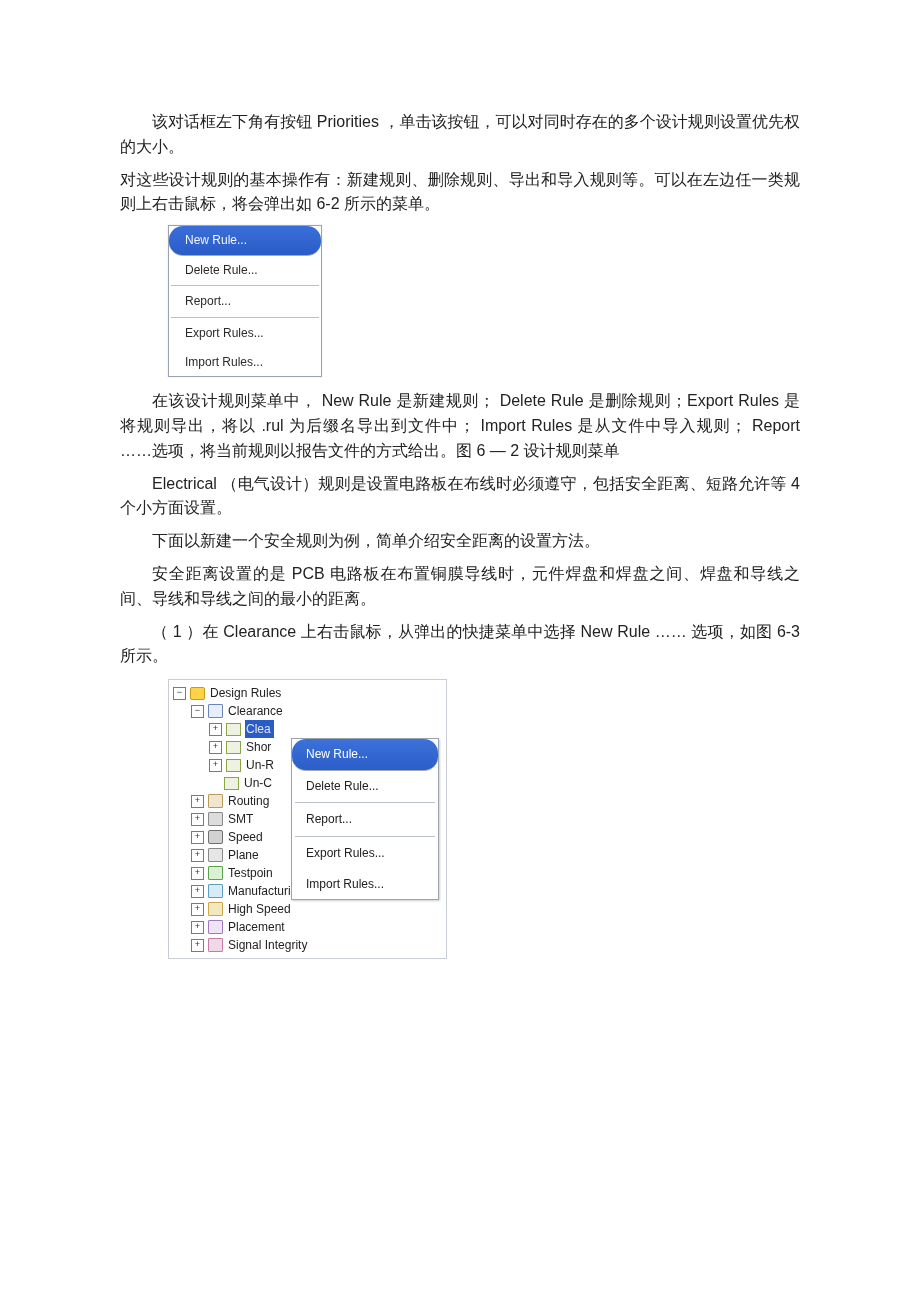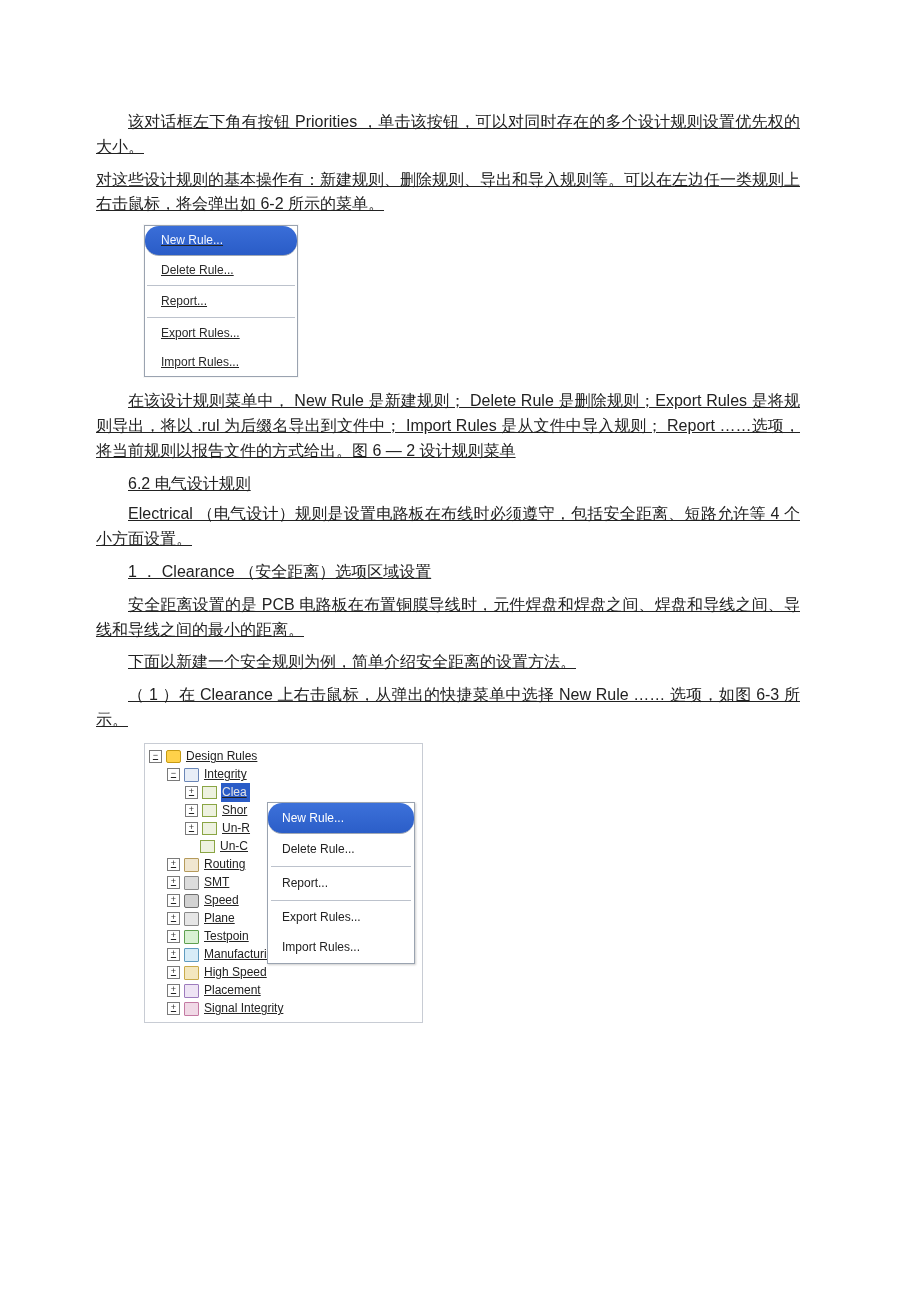--- a/index.html
+++ b/index.html
@@ -5,23 +5,22 @@
   body {
     margin: 0;
     padding: 0;
     background: #fff;
     font-family: "Microsoft YaHei", "SimSun", Arial, sans-serif;
     font-size: 16px;
     color: #222;
     width: 920px;
   }
   .page {
-    padding: 110px 120px 60px 96px;
+    padding: 110px 120px 60px 120px;
     line-height: 1.55;
-    text-decoration: underline;
   }
   .para {
     text-indent: 2em;
     margin: 0 0 8px 0;
     text-align: justify;
   }
   .para.no-indent { text-indent: 0; }
   .section-num { text-indent: 2em; margin: 4px 0 6px 0;}
   
   
@@ -140,25 +139,23 @@
     <div class="menu-item selected">New Rule...</div>
     <div class="menu-item">Delete Rule...</div>
     <div class="menu-sep"></div>
     <div class="menu-item">Report...</div>
     <div class="menu-sep"></div>
     <div class="menu-item">Export Rules...</div>
     <div class="menu-item">Import Rules...</div>
   </div>
 
   <p class="para">在该设计规则菜单中， New Rule 是新建规则； Delete Rule 是删除规则；Export Rules 是将规则导出，将以 .rul 为后缀名导出到文件中； Import Rules 是从文件中导入规则； Report ……选项，将当前规则以报告文件的方式给出。图 6 — 2 设计规则菜单</p>
-  <p class="section-num">6.2  电气设计规则</p>
   <p class="para">Electrical （电气设计）规则是设置电路板在布线时必须遵守，包括安全距离、短路允许等 4 个小方面设置。</p>
-  <p class="para">1 ．  Clearance （安全距离）选项区域设置</p>
+  <p class="para">下面以新建一个安全规则为例，简单介绍安全距离的设置方法。</p>
   <p class="para">安全距离设置的是 PCB  电路板在布置铜膜导线时，元件焊盘和焊盘之间、焊盘和导线之间、导线和导线之间的最小的距离。</p>
-  <p class="para">下面以新建一个安全规则为例，简单介绍安全距离的设置方法。</p>
   <p class="para">（ 1 ）在 Clearance 上右击鼠标，从弹出的快捷菜单中选择 New Rule …… 选项，如图 6-3 所示。</p>
 
   <div class="figure2">
     <div class="tree">
 
       <div class="tree-row">
         <span class="indent i0"></span>
         <span class="expander">
             <span class="exp-glyph">−</span>
           </span>
@@ -169,21 +166,21 @@
       </div>
 
       <div class="tree-row">
         <span class="indent i1"></span>
         <span class="expander">
             <span class="exp-glyph">−</span>
           </span>
         <span class="tree-icon">
             <span class="icon-cat"></span>
           </span>
-        <span class="node-label">Integrity</span>
+        <span class="node-label">Clearance</span>
       </div>
 
       <div style="position:relative;">
         <div class="tree-row">
           <span class="indent i2"></span>
           <span class="expander">
               <span class="exp-glyph">+</span>
             </span>
           <span class="tree-icon">
               <span class="icon-rule"></span>

